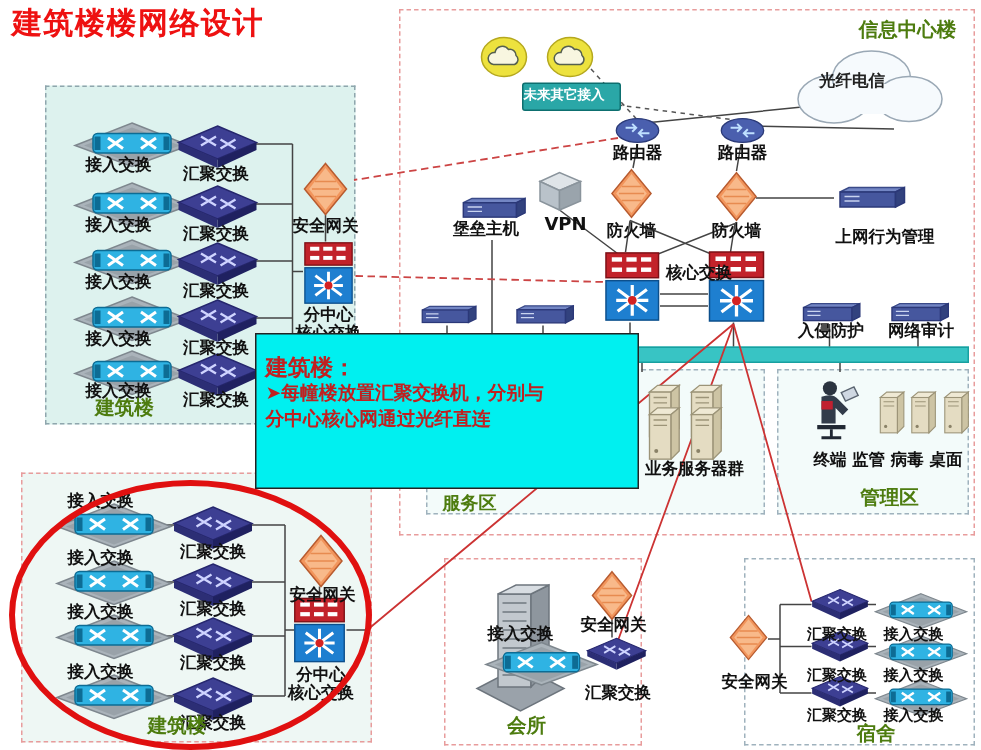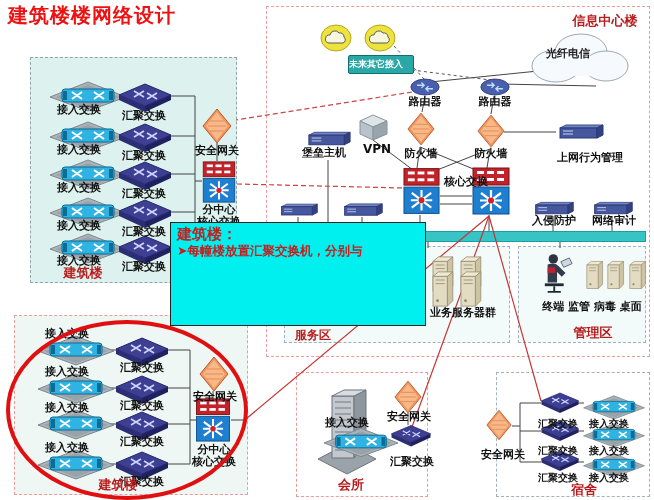--- a/index.html
+++ b/index.html
@@ -3,32 +3,32 @@
 <meta charset="utf-8">
 <style>
   html,body{margin:0;padding:0;}
   body{width:654px;height:500px;position:relative;background:#ffffff;overflow:hidden;
        font-family:"DejaVu Sans","Liberation Sans",sans-serif;}
   .region{position:absolute;box-sizing:border-box;z-index:1;}
   .lines{position:absolute;left:0;top:0;z-index:5;pointer-events:none;}
   .ic{position:absolute;z-index:10;}
   .lbl{position:absolute;z-index:15;font-size:11px;font-weight:bold;color:#111;
        text-align:center;line-height:1.1;white-space:nowrap;}
-  .rlbl{position:absolute;z-index:15;font-size:13px;font-weight:bold;color:#b91c1c;
+  .rlbl{position:absolute;z-index:15;font-size:13px;font-weight:bold;color:#4d7c0f;
         text-align:center;line-height:1.1;white-space:nowrap;}
   .title{position:absolute;left:8px;top:2px;z-index:15;font-size:20px;font-weight:bold;
          color:#ee1111;letter-spacing:1px;}
   .cloudlbl{position:absolute;z-index:15;font-size:11px;font-weight:bold;color:#222;}
   .futbox{position:absolute;left:348px;top:55px;width:64px;height:17px;z-index:15;
           background:#2aa7a7;border:1px solid #0d6f6f;border-radius:2px;
           color:#ffffff;font-size:9px;font-weight:bold;text-align:left;line-height:17px;}
   .backbone{position:absolute;left:282px;top:231px;width:364px;height:11px;z-index:3;
             background:#38c4c4;border:1px solid #18a0a0;box-sizing:border-box;}
   .callout{position:absolute;left:170px;top:222px;width:256px;height:104px;z-index:30;
-           background:#00f0f0;border:1px solid #222;box-sizing:border-box;padding:3px 6px;}
+           background:#00f0f0;border:1px solid #222;box-sizing:border-box;padding:14px 6px;}
   .callout .ct{font-size:15px;font-weight:bold;color:#c02020;line-height:1.15;}
   .callout .cl{font-size:12.5px;font-weight:bold;color:#c02020;line-height:1.3;white-space:nowrap;}
   .ellipse{position:absolute;left:6px;top:320px;width:234px;height:172px;z-index:35;
            border:4px solid #e01010;border-radius:50%;pointer-events:none;}
 </style>
 </head>
 <body>
 
 <svg width="0" height="0" style="position:absolute" aria-hidden="true">
 <defs>
@@ -293,20 +293,21 @@
   </svg>
 <svg class="ic" style="left:627px;top:254px;width:20px;height:42px">
     <use href="#sym-tower"></use>
   </svg>
 <div class="lbl" style="left:538px;top:301px;width:108px">终端 监管 病毒 桌面</div>
 <div class="rlbl" style="left:570px;top:326px;width:46px">管理区</div>
 
 <div class="callout">
   <div class="ct">建筑楼：</div>
   <div class="cl">➤每幢楼放置汇聚交换机，分别与</div>
+  <div class="cl">分中心核心网通过光纤直连</div>
 </div>
 
 <svg class="ic" style="left:36px;top:334px;width:80px;height:32px">
     <use href="#sym-access"></use>
   </svg>
 <svg class="ic" style="left:36px;top:372px;width:80px;height:32px">
     <use href="#sym-access"></use>
   </svg>
 <svg class="ic" style="left:36px;top:408px;width:80px;height:32px">
     <use href="#sym-access"></use>

